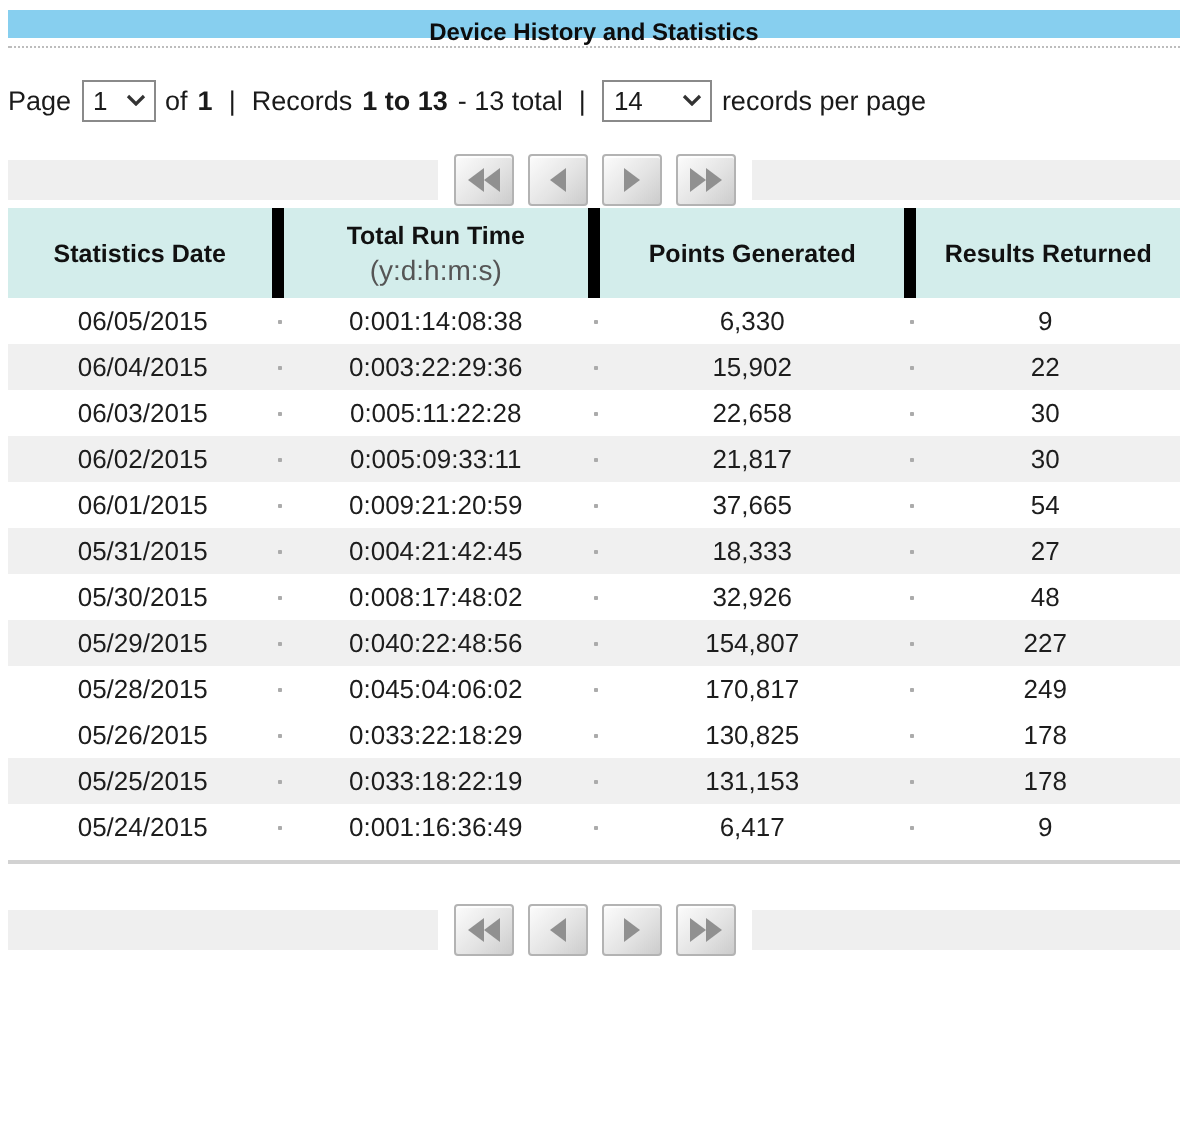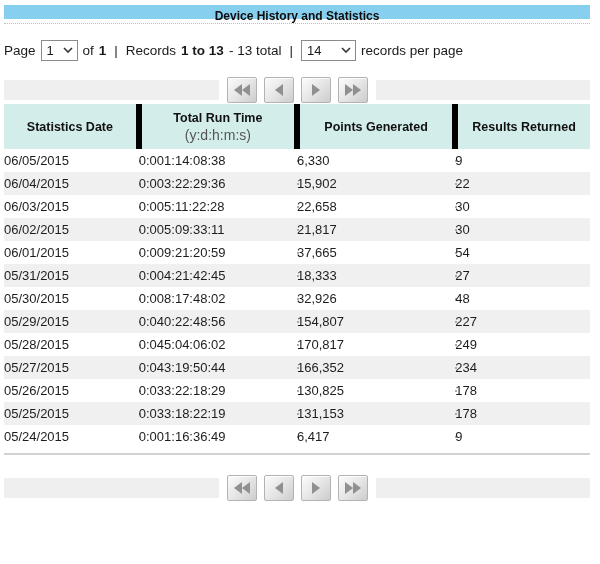--- a/index.html
+++ b/index.html
@@ -64,21 +64,21 @@
     border-collapse: collapse; table-layout: fixed; font-size: 13px;
   }
   table.stats th {
     background: var(--table-header-bg, #D3EDEB);
     height: 45px; vertical-align: middle; text-align: center;
     font-size: 12.5px; font-weight: bold; color: #111; padding: 0;
   }
   table.stats th + th { border-left: 6px solid #000000; }
   th .sub { font-weight: normal; font-size: 14px; color: #555; margin-top: 2px; }
   table.stats td {
-    text-align: left; padding: 4px 0; line-height: 15px; color: #1d1d1d;
+    text-align: center; padding: 4px 0; line-height: 15px; color: #1d1d1d;
   }
   table.stats td + td {
     background-image: radial-gradient(circle, #ababab 1px, rgba(0,0,0,0) 1.3px);
     background-repeat: no-repeat; background-position: 0 center; background-size: 2px 2px;
   }
   tr.alt td { background-color: var(--row-stripe, #F0F0F0); }
 
   .bottom-line { height: 2px; background: #d2d2d2; margin-top: 5px; }
 </style>
 </head>
@@ -218,26 +218,20 @@
       <td>0:040:22:48:56</td>
       <td>154,807</td>
       <td>227</td>
     </tr>
         <tr>
       <td>05/28/2015</td>
       <td>0:045:04:06:02</td>
       <td>170,817</td>
       <td>249</td>
     </tr>
-        <tr class="alt">
-      <td>05/27/2015</td>
-      <td>0:043:19:50:44</td>
-      <td>166,352</td>
-      <td>234</td>
-    </tr>
         <tr>
       <td>05/26/2015</td>
       <td>0:033:22:18:29</td>
       <td>130,825</td>
       <td>178</td>
     </tr>
         <tr class="alt">
       <td>05/25/2015</td>
       <td>0:033:18:22:19</td>
       <td>131,153</td>

